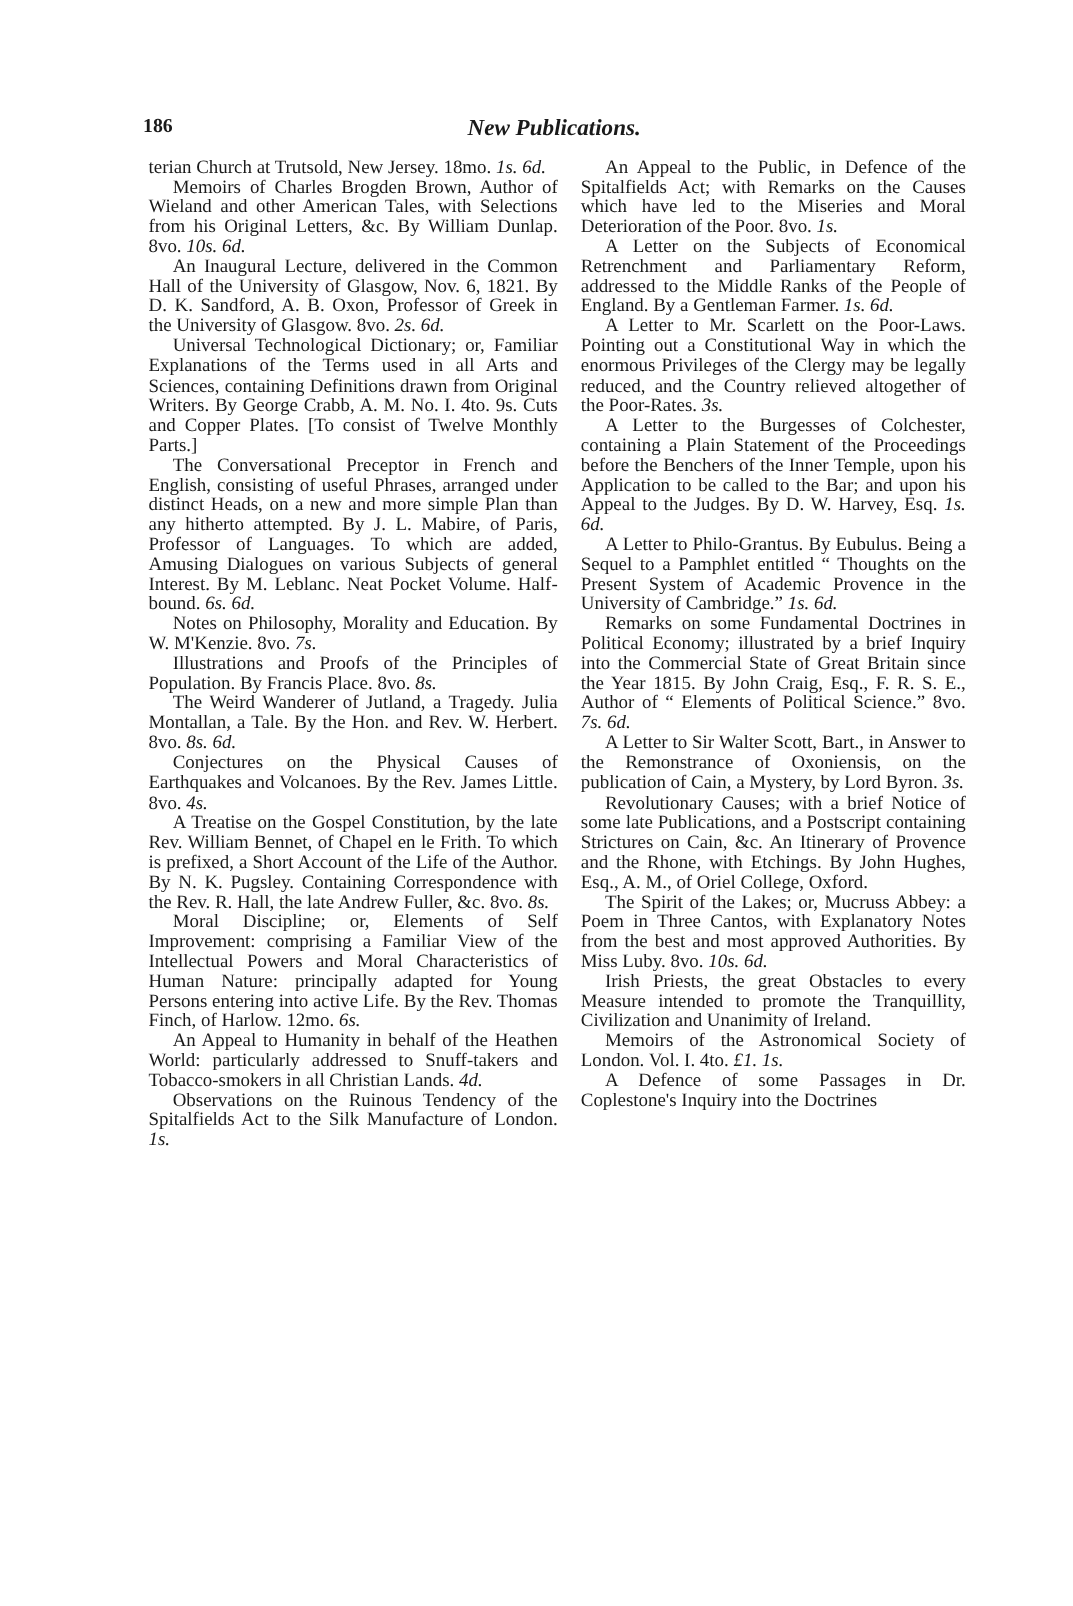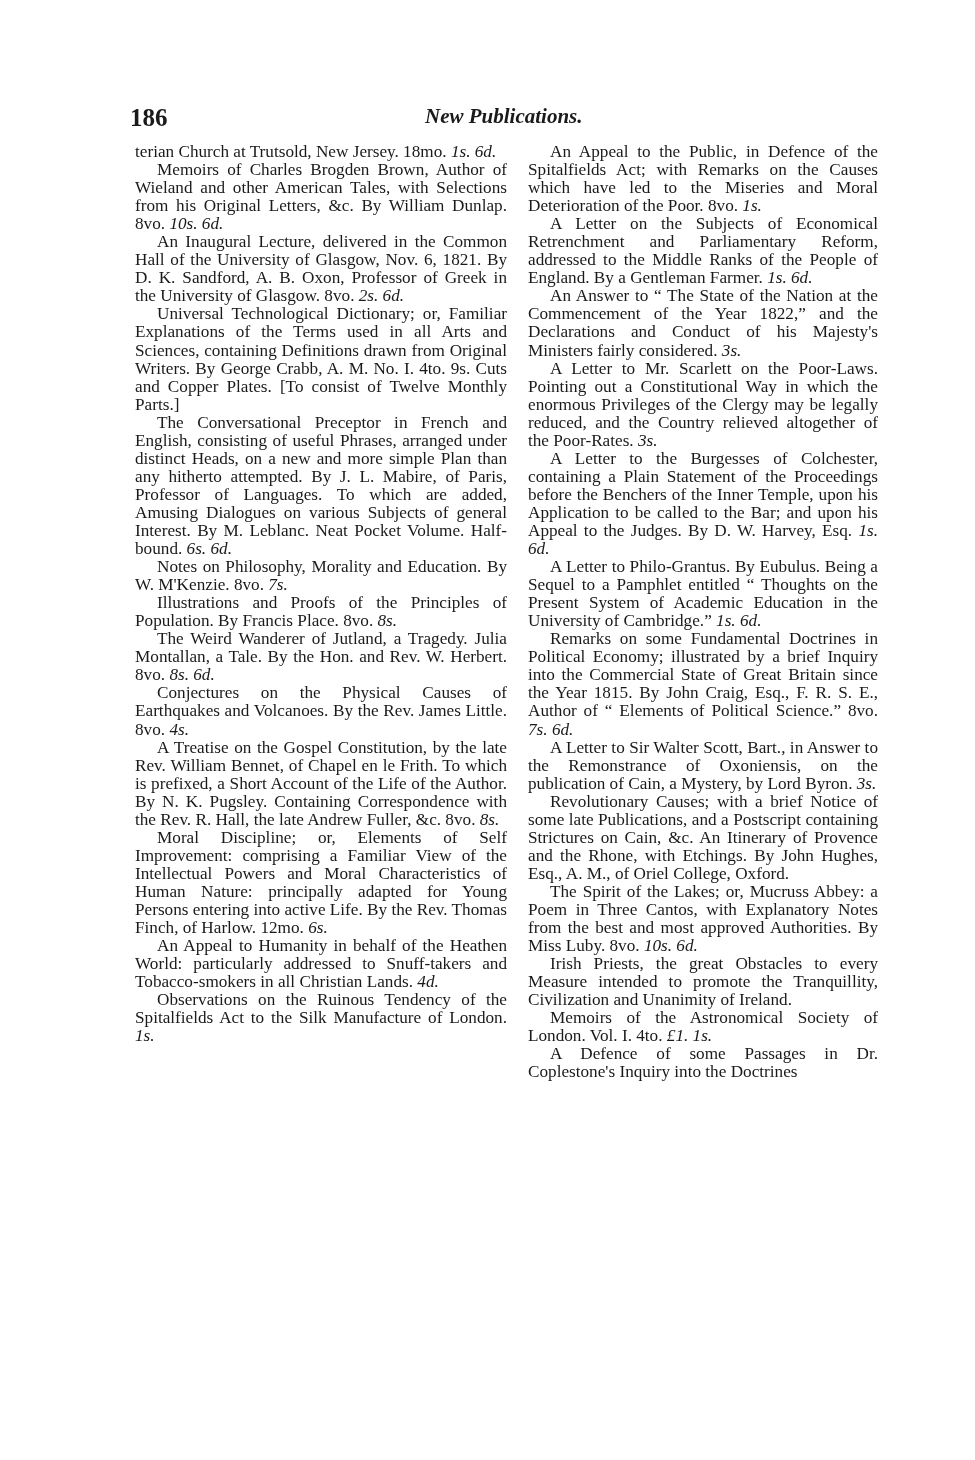--- a/index.html
+++ b/index.html
@@ -1,19 +1,19 @@
 <!DOCTYPE html>
 <html><head>
 <meta charset="utf-8">
 <style>
   html, body { margin: 0; padding: 0; background: #ffffff; }
   body { width: 975px; height: 1460px; position: relative; overflow: hidden;
          font-family: "Liberation Serif", "DejaVu Serif", serif; color: #1a1a1a; }
   .header { position: absolute; top: 104px; left: 130px; width: 760px; height: 30px; }
-  .page-num { position: absolute; left: 0; top: 0; font-size: 25px; font-weight: bold; }
+  .page-num { position: absolute; left: 0; top: 0; font-size: 18px; font-weight: bold; }
   .running-title { position: absolute; left: 295px; top: 0; font-size: 21px; font-weight: bold; font-style: italic; }
   .col { position: absolute; top: 143px; font-size: 17.2px; line-height: 18.05px; text-align: justify; }
   .col.left { left: 135px; width: 372px; }
   .col.right { left: 528px; width: 350px; }
   .entry { margin: 0; text-indent: 22px; }
   .entry.cont { text-indent: 0; }
   .price { font-style: italic; }
 </style>
 </head>
 <body>
@@ -35,24 +35,23 @@
   <p class="entry"><span>Conjectures on the Physical Causes of Earthquakes and Volcanoes. By the Rev. James Little. 8vo.</span> <span class="price">4s.</span></p>
   <p class="entry"><span>A Treatise on the Gospel Constitution, by the late Rev. William Bennet, of Chapel en le Frith. To which is prefixed, a Short Account of the Life of the Author. By N. K. Pugsley. Containing Correspondence with the Rev. R. Hall, the late Andrew Fuller, &amp;c. 8vo.</span> <span class="price">8s.</span></p>
   <p class="entry"><span>Moral Discipline; or, Elements of Self Improvement: comprising a Familiar View of the Intellectual Powers and Moral Characteristics of Human Nature: principally adapted for Young Persons entering into active Life. By the Rev. Thomas Finch, of Harlow. 12mo.</span> <span class="price">6s.</span></p>
   <p class="entry"><span>An Appeal to Humanity in behalf of the Heathen World: particularly addressed to Snuff-takers and Tobacco-smokers in all Christian Lands.</span> <span class="price">4d.</span></p>
   <p class="entry"><span>Observations on the Ruinous Tendency of the Spitalfields Act to the Silk Manufacture of London.</span> <span class="price">1s.</span></p>
 </div>
 
 <div class="col right">
   <p class="entry"><span>An Appeal to the Public, in Defence of the Spitalfields Act; with Remarks on the Causes which have led to the Miseries and Moral Deterioration of the Poor. 8vo.</span> <span class="price">1s.</span></p>
   <p class="entry"><span>A Letter on the Subjects of Economical Retrenchment and Parliamentary Reform, addressed to the Middle Ranks of the People of England. By a Gentleman Farmer.</span> <span class="price">1s. 6d.</span></p>
-  <p class="entry"><span>An Answer to “ The State of the Nation at the Commencement of the Year 1822,” and the Declarations and Conduct of his Majesty's Ministers fairly considered.</span> <span class="price">3s.</span></p>
   <p class="entry"><span>A Letter to Mr. Scarlett on the Poor-Laws. Pointing out a Constitutional Way in which the enormous Privileges of the Clergy may be legally reduced, and the Country relieved altogether of the Poor-Rates.</span> <span class="price">3s.</span></p>
   <p class="entry"><span>A Letter to the Burgesses of Colchester, containing a Plain Statement of the Proceedings before the Benchers of the Inner Temple, upon his Application to be called to the Bar; and upon his Appeal to the Judges. By D. W. Harvey, Esq.</span> <span class="price">1s. 6d.</span></p>
-  <p class="entry"><span>A Letter to Philo-Grantus. By Eubulus. Being a Sequel to a Pamphlet entitled “ Thoughts on the Present System of Academic Education in the University of Cambridge.”</span> <span class="price">1s. 6d.</span></p>
+  <p class="entry"><span>A Letter to Philo-Grantus. By Eubulus. Being a Sequel to a Pamphlet entitled “ Thoughts on the Present System of Academic Provence in the University of Cambridge.”</span> <span class="price">1s. 6d.</span></p>
   <p class="entry"><span>Remarks on some Fundamental Doctrines in Political Economy; illustrated by a brief Inquiry into the Commercial State of Great Britain since the Year 1815. By John Craig, Esq., F. R. S. E., Author of “ Elements of Political Science.” 8vo.</span> <span class="price">7s. 6d.</span></p>
   <p class="entry"><span>A Letter to Sir Walter Scott, Bart., in Answer to the Remonstrance of Oxoniensis, on the publication of Cain, a Mystery, by Lord Byron.</span> <span class="price">3s.</span></p>
   <p class="entry"><span>Revolutionary Causes; with a brief Notice of some late Publications, and a Postscript containing Strictures on Cain, &amp;c. An Itinerary of Provence and the Rhone, with Etchings. By John Hughes, Esq., A. M., of Oriel College, Oxford.</span> <span class="price"></span></p>
   <p class="entry"><span>The Spirit of the Lakes; or, Mucruss Abbey: a Poem in Three Cantos, with Explanatory Notes from the best and most approved Authorities. By Miss Luby. 8vo.</span> <span class="price">10s. 6d.</span></p>
   <p class="entry"><span>Irish Priests, the great Obstacles to every Measure intended to promote the Tranquillity, Civilization and Unanimity of Ireland.</span> <span class="price"></span></p>
   <p class="entry"><span>Memoirs of the Astronomical Society of London. Vol. I. 4to.</span> <span class="price">£1. 1s.</span></p>
   <p class="entry"><span>A Defence of some Passages in Dr. Coplestone's Inquiry into the Doctrines</span> <span class="price"></span></p>
 </div>
 
 </body></html>

